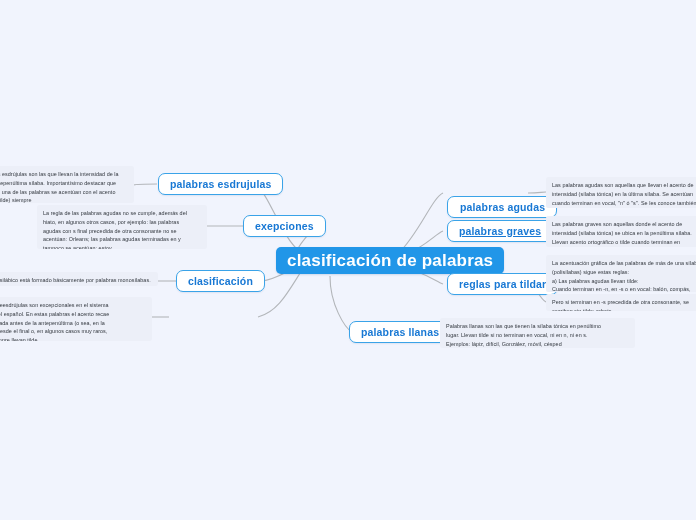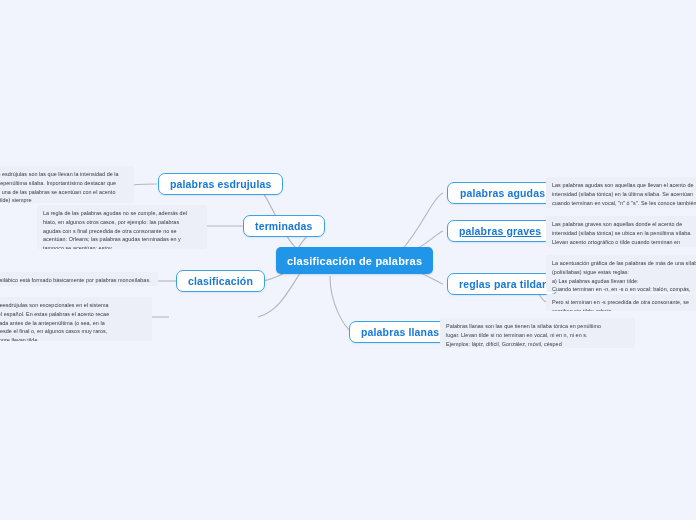--- a/index.html
+++ b/index.html
@@ -44,21 +44,21 @@
     justify-content: center;
     white-space: nowrap;
     padding: 0 11px;
     height: 22px;
     box-shadow: 0 1px 1.5px rgba(60,100,160,0.10);
   }
   .node.root {
     background: #2196e8;
     border: none;
     color: #ffffff;
-    font-size: 11px;
+    font-size: 17px;
     font-weight: bold;
     height: 27px;
     border-radius: 5px;
     letter-spacing: 0.2px;
     box-shadow: 0 1px 2px rgba(40,90,150,0.18);
   }
   .note {
     position: absolute;
     box-sizing: border-box;
     background: #eceff8;
@@ -102,33 +102,33 @@
 
   <div class="node root" style="left:276px; top:247px;">
     <span>clasificación de palabras</span>
   </div>
 
   <div class="node" style="left:149px; top:173px;margin-left:9px;">
     <span>palabras esdrujulas</span>
   </div>
 
   <div class="node" style="left:243px; top:215px;">
-    <span>terminadas</span>
+    <span>exepciones</span>
   </div>
 
   <div class="node" style="left:176px; top:270px;">
     <span>clasificación</span>
   </div>
 
 
   <div class="node" style="left:349px; top:321px;">
     <span>palabras llanas</span>
   </div>
 
-  <div class="node" style="left:447px; top:182px;padding-left:12px;">
+  <div class="node" style="left:447px; top:196px;padding-left:12px;">
     <span>palabras agudas</span>
   </div>
 
   <div class="node" style="left:447px; top:220px;text-decoration:underline;">
     <span>palabras graves</span>
   </div>
 
   <div class="node" style="left:447px; top:273px;">
     <span>reglas para tildar</span>
   </div>

